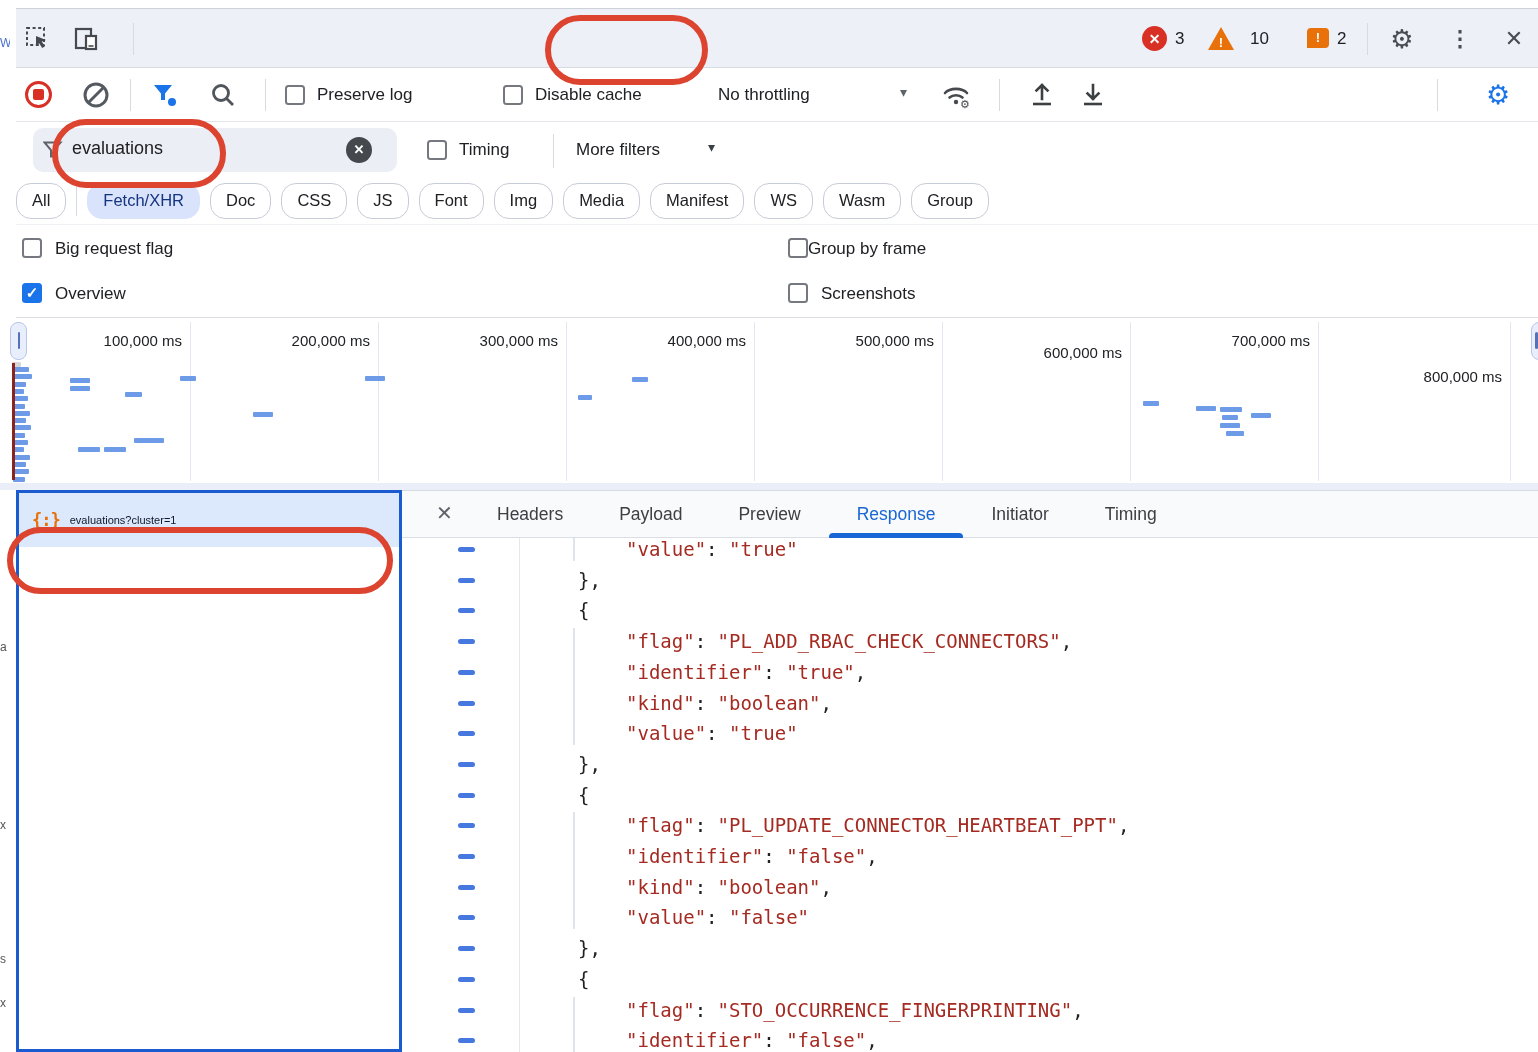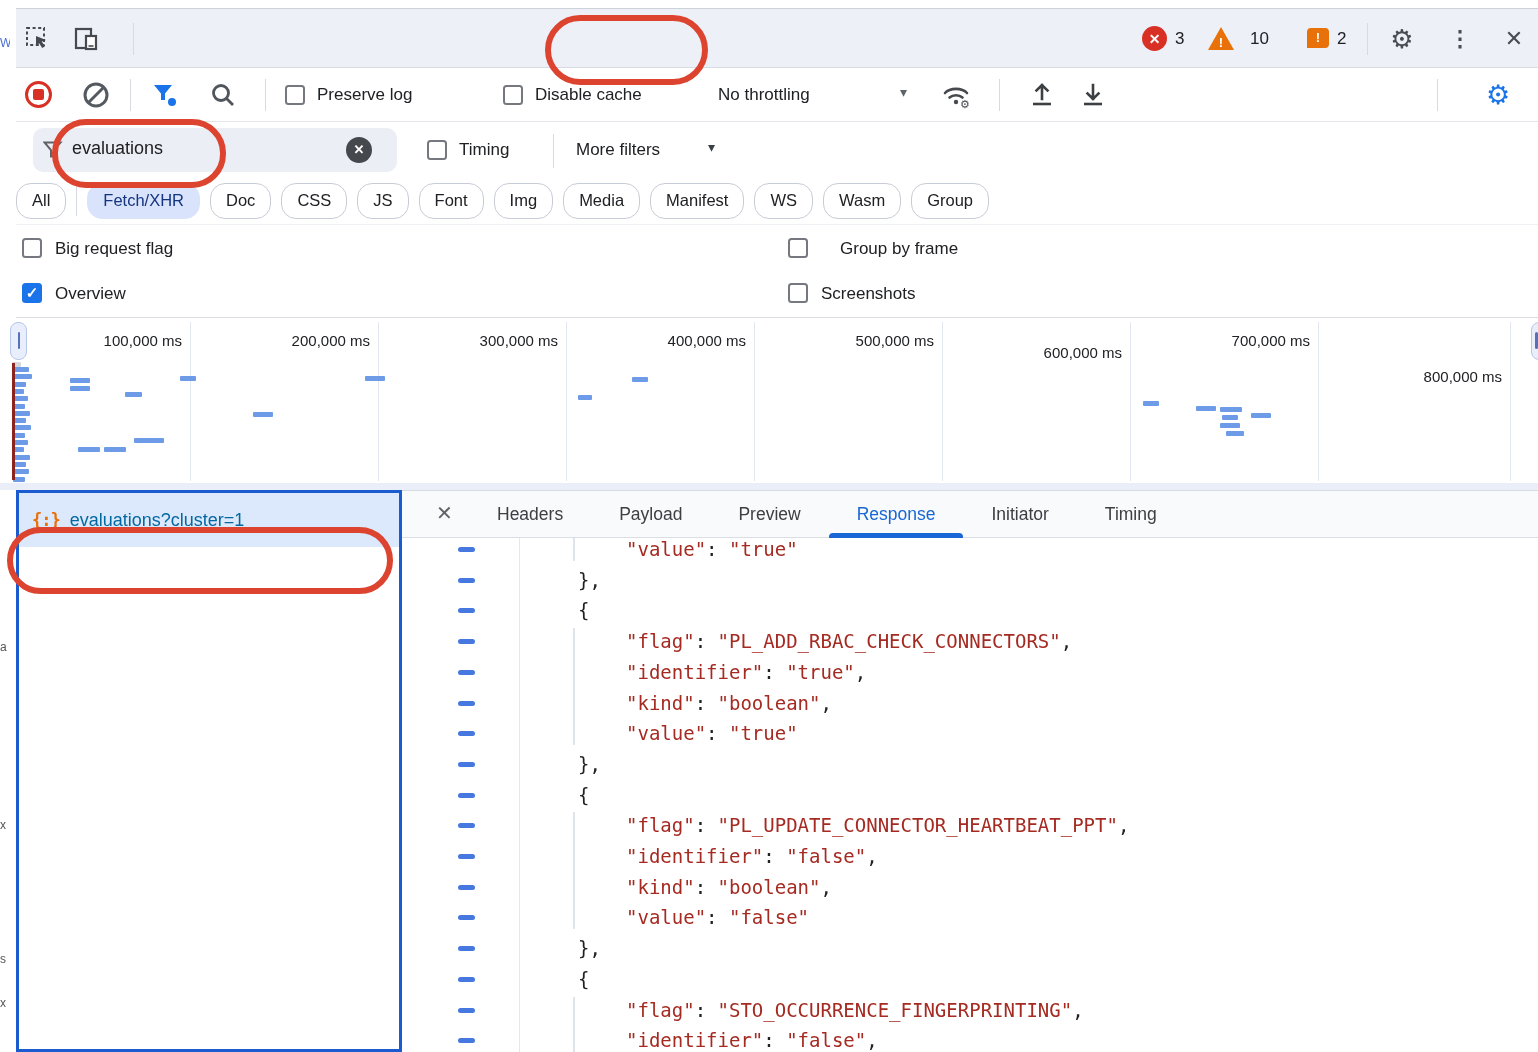--- a/index.html
+++ b/index.html
@@ -50,21 +50,21 @@
   .ovbar { position:absolute; height:5px; border-radius:1px; background:var(--bar,#6d9be8); }
   .handle { position:absolute; top:4px; height:38px; background:#e8eefb; border:1.5px solid #b8c6ea; border-radius:8px; }
   .handle .grip { position:absolute; left:50%; top:9px; width:2.5px; height:17px; margin-left:-1px; background:#5572b8; border-radius:2px; }
   #strip { position:absolute; left:0; top:483px; width:1538px; height:7px; background:#e9eef9; }
 
   
   #namepanel { position:absolute; left:16px; top:490px; width:386px; height:562px; background:#fff; border:3px solid #1b5bd0; }
   #name-header { height:40px; line-height:40px; padding-left:12px; font-size:17.5px; border-bottom:1px solid #ebebeb; }
   #req-row { height:54px; display:flex; align-items:center; gap:10px; padding-left:13px; background:#dce8fb; }
   #req-row .jsonicon { font-family:"DejaVu Sans Mono",monospace; font-weight:bold; font-size:17px; color:#e8710a; letter-spacing:-1px; }
-  #req-row .reqname { font-size:18px; color:#0369a1; }
+  #req-row .reqname { font-size:11px; color:#0f172a; }
 
   
   #details { position:absolute; left:402px; top:490px; width:1136px; height:562px; background:#fff; border-top:1px solid #d8dbe2; }
   #dtabs-strip { position:absolute; left:0; top:0; right:0; height:47px; background:#f9fafc; border-bottom:1px solid #dbdee4; }
   #dtabs { position:absolute; left:95px; top:0; bottom:0; display:flex; gap:56px; align-items:center; }
   .dtab { position:relative; font-size:17.5px; color:#3c4043; height:47px; line-height:47px; white-space:nowrap; }
   .dtab.active { color:#1967d2; }
   .dtab.active::after { content:""; position:absolute; left:-28px; right:-28px; bottom:0; height:5px; border-radius:4px 4px 0 0; background:#1a66d6; }
   #dclose { position:absolute; left:34px; top:10px; font-size:20px; color:#5f6368; }
 
@@ -206,21 +206,21 @@
       <span class="chip">Manifest</span>
       <span class="chip">WS</span>
       <span class="chip">Wasm</span>
       <span class="chip">Group</span>
     </div>
 
   <div class="row" id="checks1">
     <span class="cb" style="left:6px; top:13px;"></span>
     <span class="lbl abs" style="left:39px; top:14px;">Big request flag</span>
     <span class="cb" style="left:772px; top:13px;"></span>
-    <span class="lbl abs" style="left:824px; top:14px;">Group by frame</span>
+    <span class="lbl abs" style="left:792px; top:14px;">Group by frame</span>
   </div>
   <div class="row" id="checks2">
     <span class="cb checked" style="left:6px; top:11px;">✓</span>
     <span class="lbl abs" style="left:39px; top:12px;">Overview</span>
     <span class="cb" style="left:772px; top:11px;"></span>
     <span class="lbl abs" style="left:805px; top:12px;">Screenshots</span>
   </div>
 
   <div id="overview">
     <div class="handle" style="left:10px; width:17px;">

